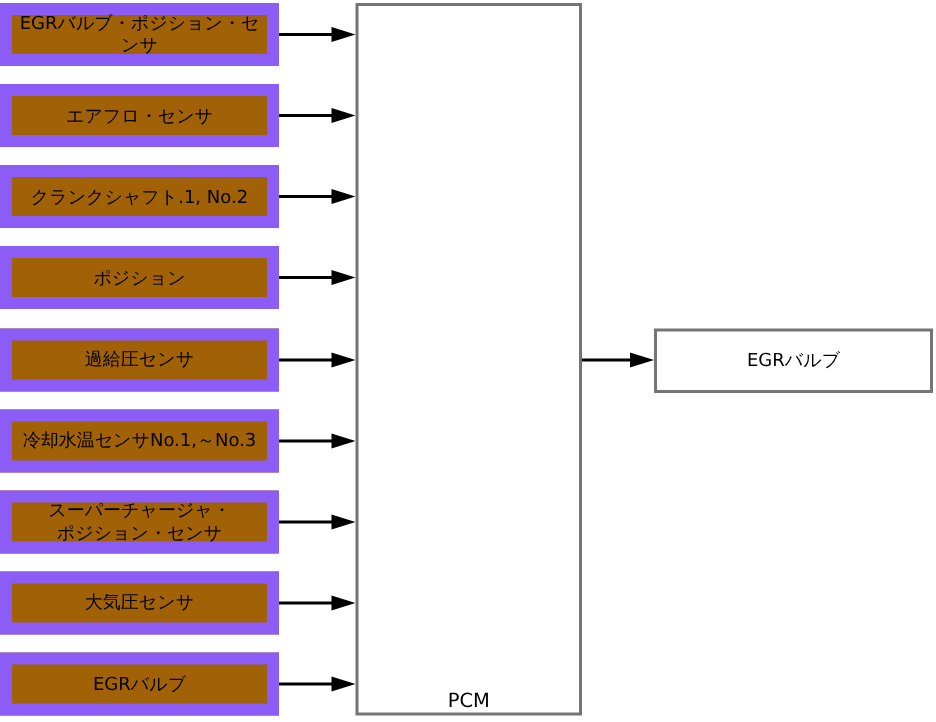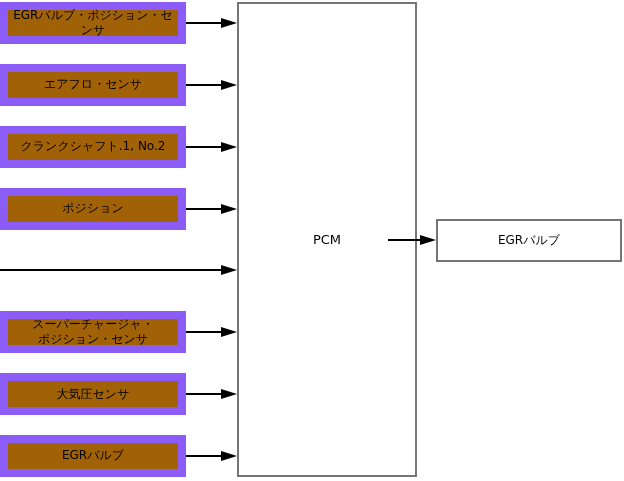--- a/index.html
+++ b/index.html
@@ -75,26 +75,26 @@
     border-top: 5px solid transparent;
     border-bottom: 5px solid transparent;
     border-left: 16px solid #000000;
   }
   
   .pcm-box {
     position: absolute;
     box-sizing: border-box;
     left: 237px;
     top: 2px;
-    width: 180px;
+    width: 151px;
     height: 475px;
     border: 2px solid #757575;
     background: #ffffff;
     display: flex;
-    align-items: center;
+    align-items: flex-end;
     justify-content: center;
   }
   .pcm-label {
     font-size: 13px;
     color: #000000;
   }
   
   .out-arrow {
     position: absolute;
     left: 388px;
@@ -158,26 +158,38 @@
       <div class="sensor-box">
         <span class="sensor-label">ポジション</span>
       </div>
       <div class="arrow">
         <div class="arrow-line"></div>
         <div class="arrow-head"></div>
       </div>
     </div>
 
     <div class="sensor-row">
-      <div class="arrow">
-        <div class="arrow-line"></div>
-        <div class="arrow-head"></div>
-      </div>
-    </div>
-
+      <div class="sensor-box">
+        <span class="sensor-label">過給圧センサ</span>
+      </div>
+      <div class="arrow">
+        <div class="arrow-line"></div>
+        <div class="arrow-head"></div>
+      </div>
+    </div>
+
+    <div class="sensor-row">
+      <div class="sensor-box">
+        <span class="sensor-label">冷却水温センサNo.1,～No.3</span>
+      </div>
+      <div class="arrow">
+        <div class="arrow-line"></div>
+        <div class="arrow-head"></div>
+      </div>
+    </div>
 
     <div class="sensor-row">
       <div class="sensor-box">
         <span class="sensor-label">スーパーチャージャ・
 ポジション・センサ</span>
       </div>
       <div class="arrow">
         <div class="arrow-line"></div>
         <div class="arrow-head"></div>
       </div>

